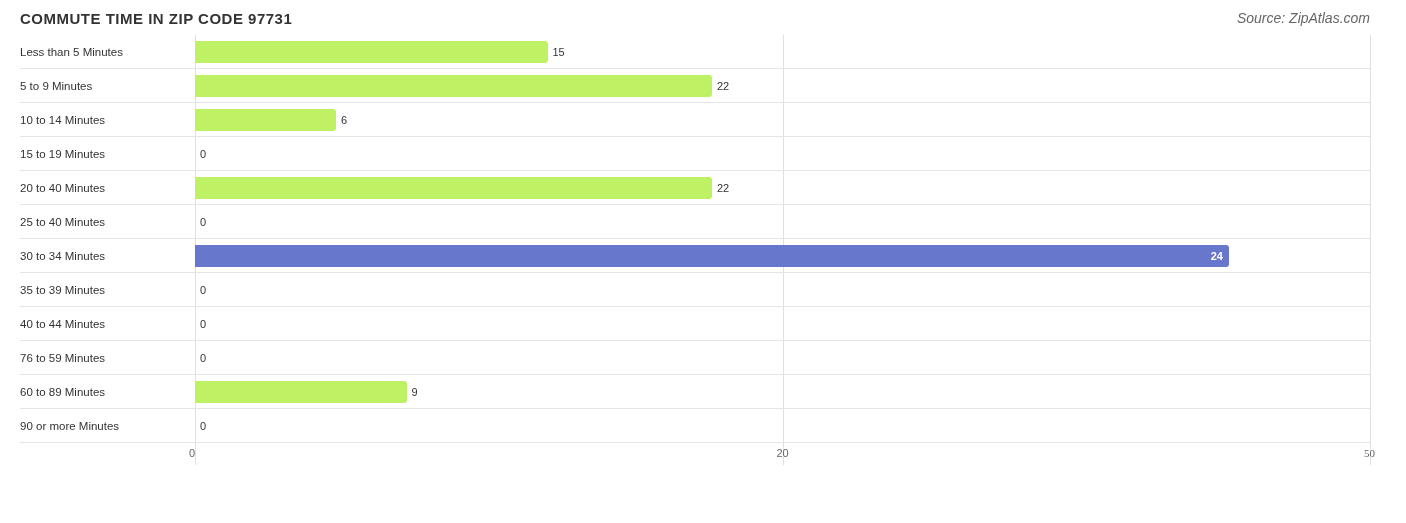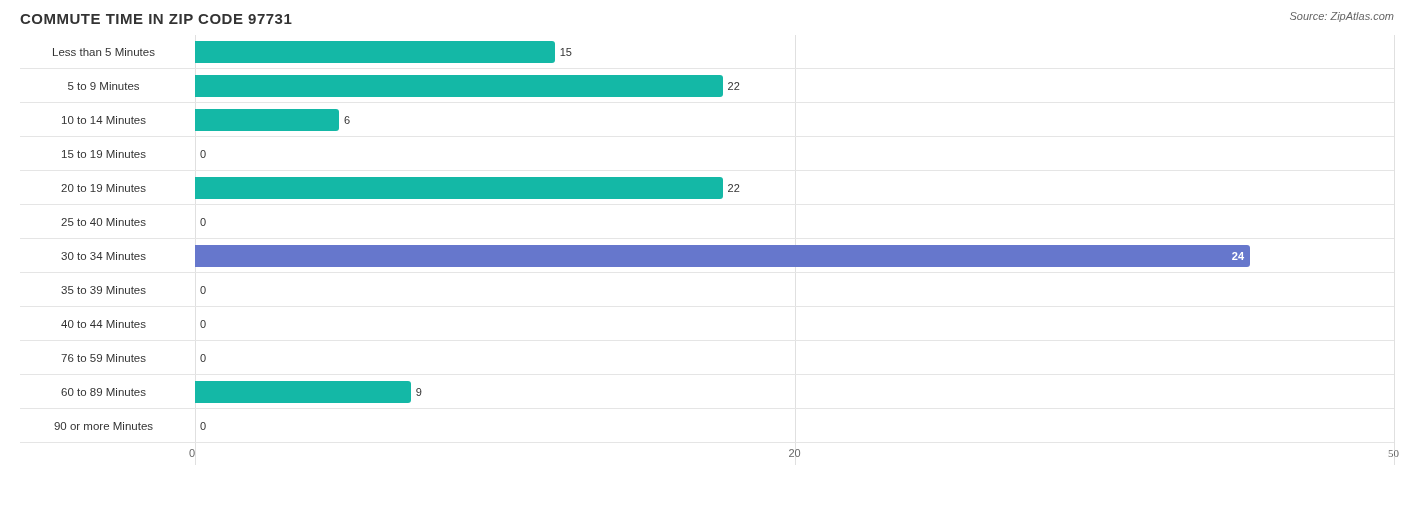--- a/index.html
+++ b/index.html
@@ -6,38 +6,38 @@
     body {
       font-family: Arial, sans-serif;
       background: #fff;
       width: 1406px;
       height: 523px;
       overflow: hidden;
     }
     .chart-container {
       width: 1406px;
       height: 523px;
-      padding: 10px 12px 30px 20px;
+      padding: 10px 36px 30px 20px;
       position: relative;
     }
     .chart-header {
       display: flex;
       justify-content: space-between;
       align-items: flex-start;
       margin-bottom: 8px;
     }
     .chart-title {
       font-size: 15px;
       font-weight: bold;
       color: #333;
       letter-spacing: 0.5px;
       text-transform: uppercase;
     }
     .chart-source {
-      font-size: 11px;
+      font-size: 14px;
       color: #666;
       font-style: italic;
     }
     .chart-body {
       position: relative;
       width: 100%;
     }
     .bar-row {
       display: flex;
       align-items: center;
@@ -46,34 +46,34 @@
       position: relative;
     }
     .bar-row:first-child {
       border-top: 1px solid #e5e5e5;
     }
     .bar-label {
       width: 175px;
       min-width: 175px;
       font-size: 11.5px;
       color: #333;
-      text-align: center;
+      text-align: left;
       padding-right: 8px;
     }
     .bar-area {
       flex: 1;
       height: 100%;
       display: flex;
       align-items: center;
       position: relative;
     }
     .bar {
       height: 22px;
       border-radius: 0 3px 3px 0;
-      background: #14b8a6;
+      background: #bef264;
       position: relative;
       display: flex;
       align-items: center;
     }
     .bar.highlighted {
       background: #6677cc;
     }
     .bar-value {
       position: absolute;
       left: calc(100% + 5px);
@@ -158,21 +158,21 @@
       </div>
       <div class="bar-row">
         <div class="bar-label">15 to 19 Minutes</div>
         <div class="bar-area">
           <div class="bar" style="width: 0px;">
             <span class="bar-value">0</span>
           </div>
         </div>
       </div>
       <div class="bar-row">
-        <div class="bar-label">20 to 19 Minutes</div>
+        <div class="bar-label">20 to 40 Minutes</div>
         <div class="bar-area">
           <div class="bar" style="width: 44%;">
             <span class="bar-value">22</span>
           </div>
         </div>
       </div>
       <div class="bar-row">
         <div class="bar-label">25 to 40 Minutes</div>
         <div class="bar-area">
           <div class="bar" style="width: 0px;">

